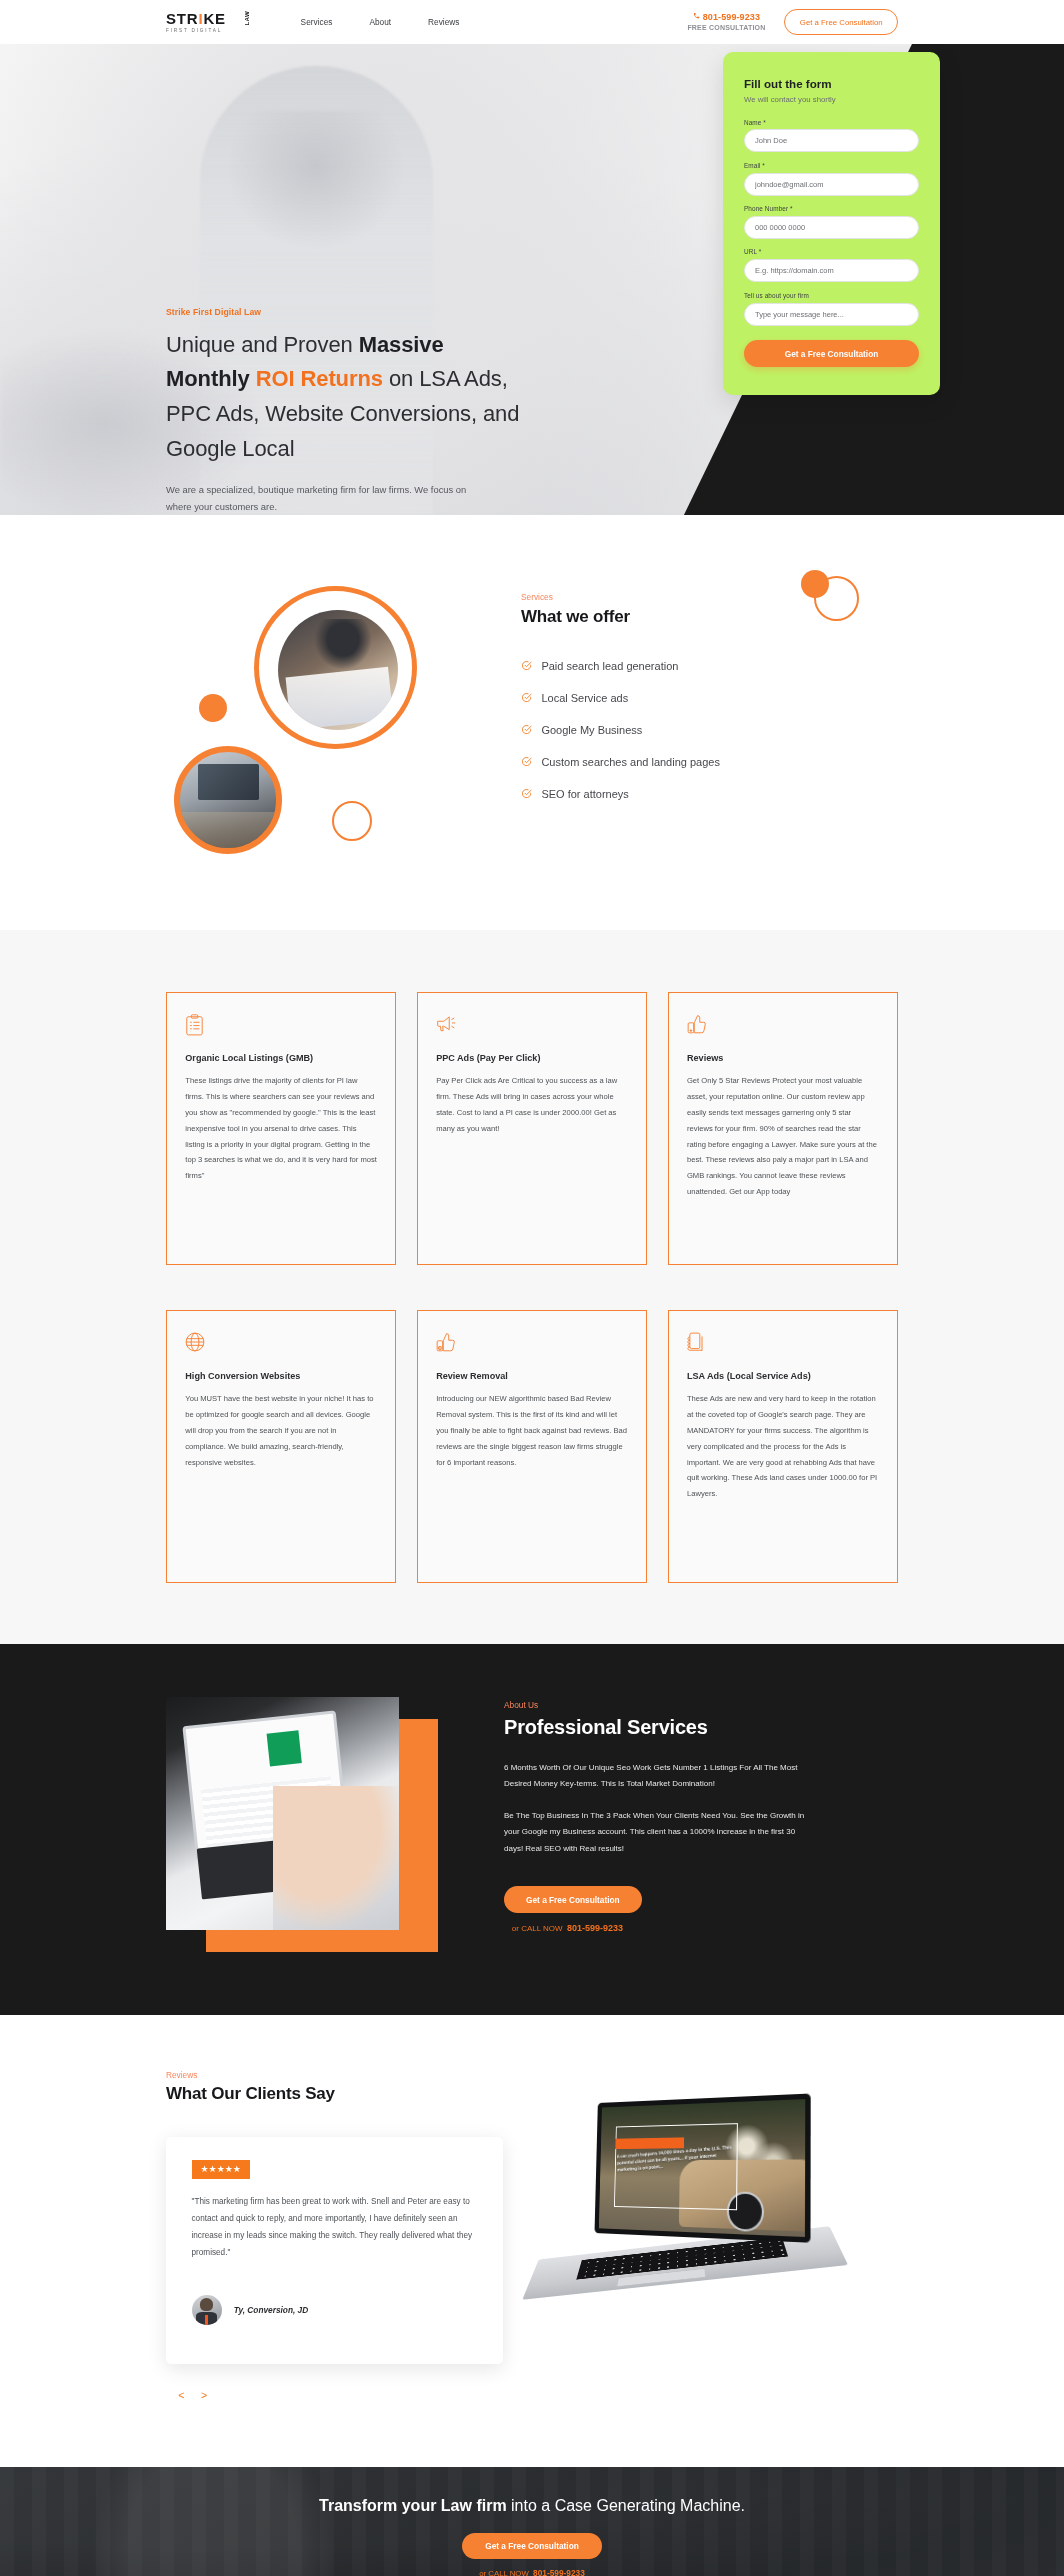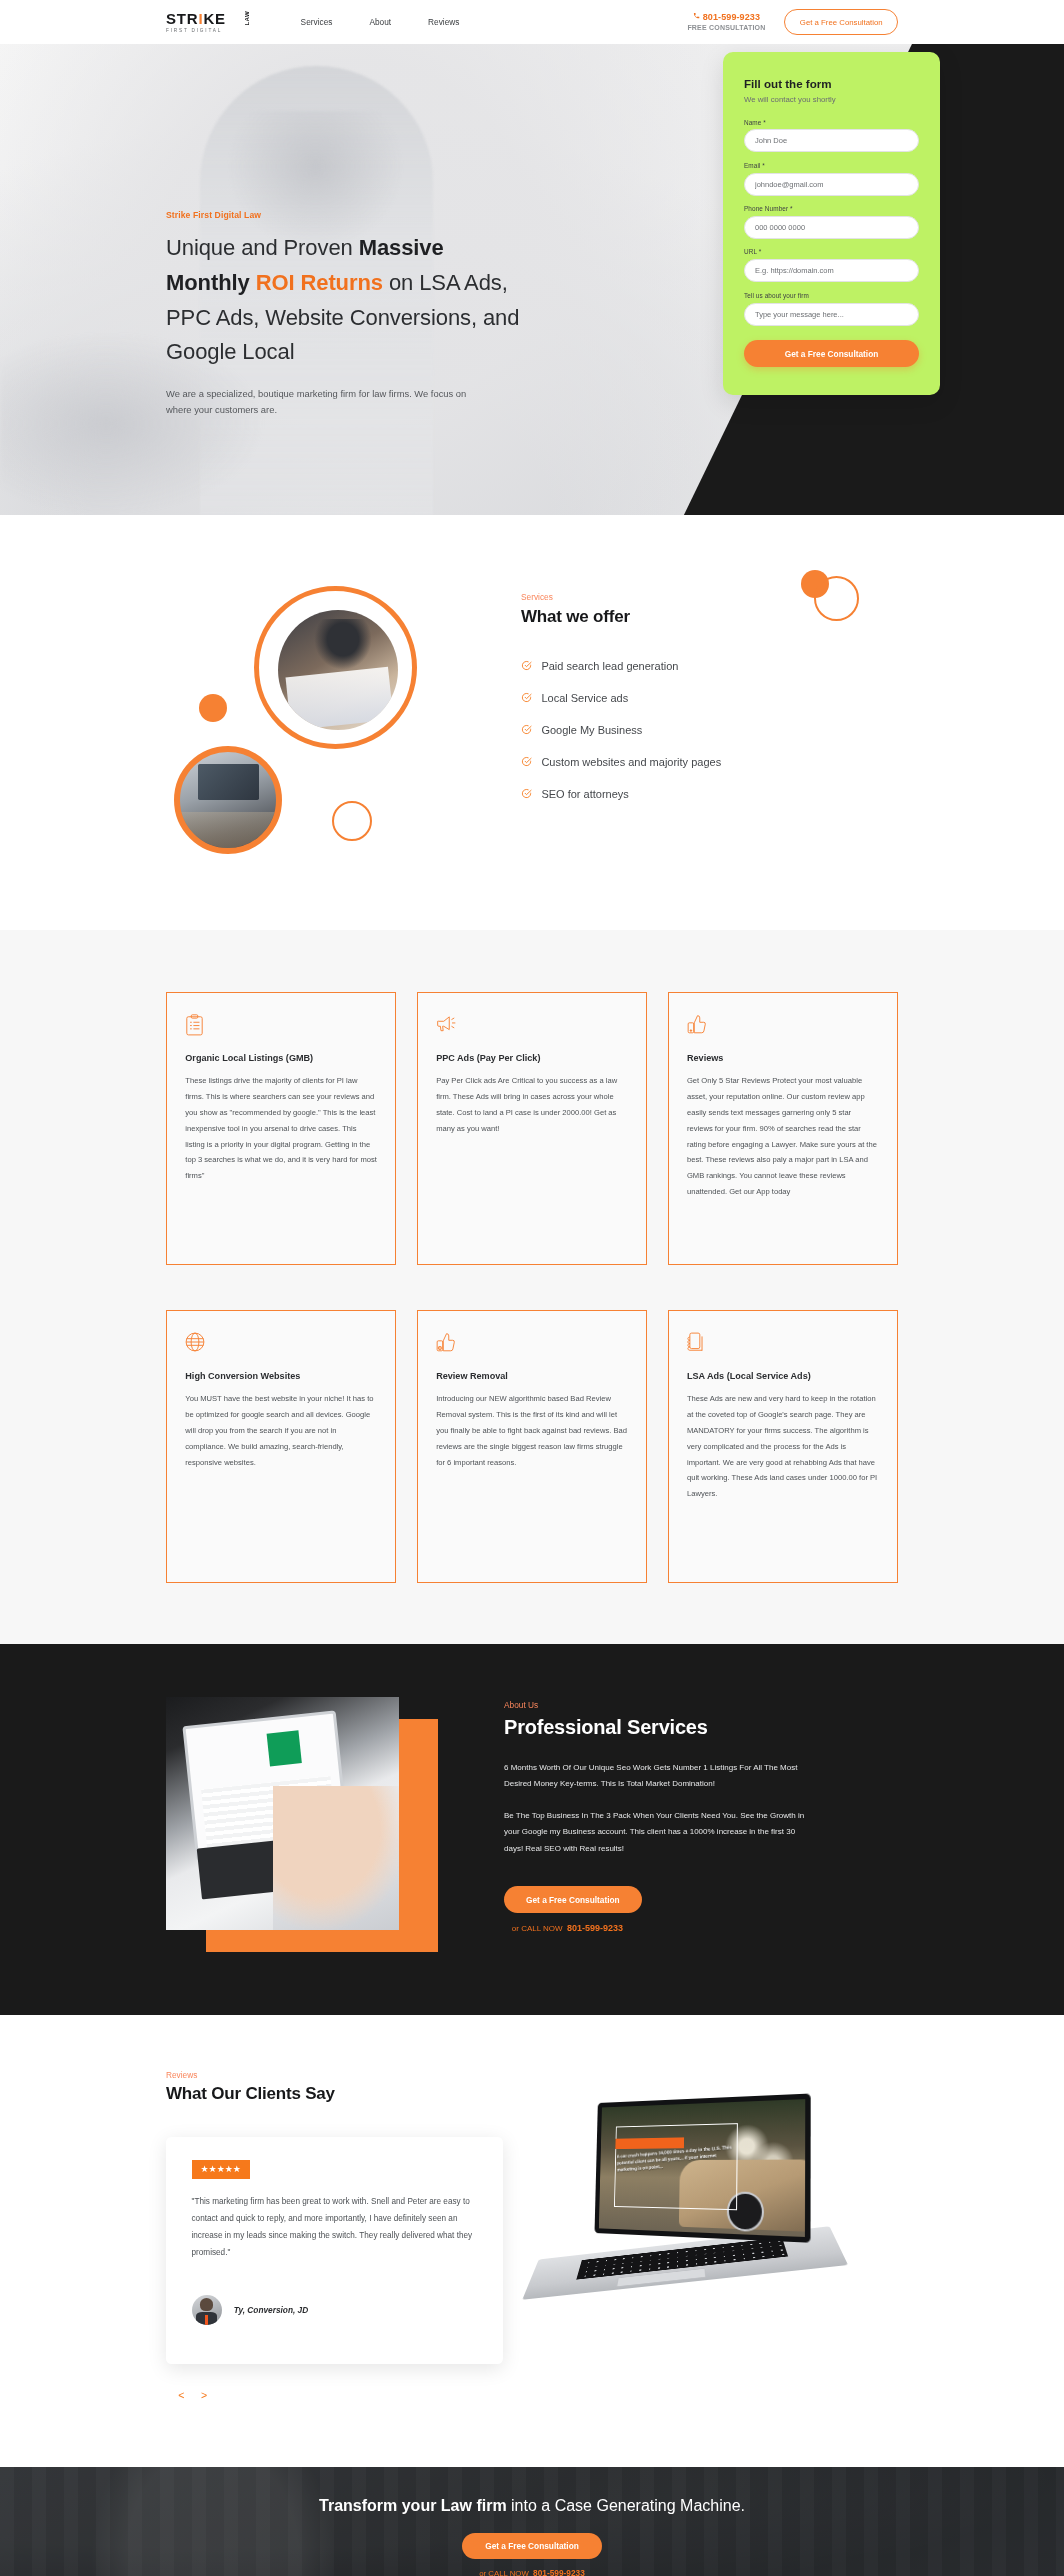--- a/index.html
+++ b/index.html
@@ -79,21 +79,21 @@
     background:radial-gradient(ellipse at 40% 50%, rgba(186,188,194,.55), rgba(220,222,226,0) 70%);
     filter:blur(2.2px);
   }
   .hero-dark {
     position:absolute; right:0; top:0; width:543px; height:471px;
     background:#1a1a1a;
     clip-path:polygon(100% 0, 100% 100%, 30% 100%, 72% 0);
   }
   .hero-inner {
     position:relative; z-index:5; width:732px; margin:0 auto; height:100%;
-    display:flex; align-items:flex-start;
+    display:flex; align-items:flex-end;
   }
   .hero-copy { width:355px; padding-top:166px; }
   .hero-eyebrow {
     color:#f1711e; font-weight:bold; font-size:8.6px; letter-spacing:0.1px;
     margin-bottom:11px;
   }
   .hero-title {
     font-size:22px; line-height:1.58; font-weight:400; color:#2c2e31;
     letter-spacing:-0.1px;
   }
@@ -497,21 +497,21 @@
                   <path d="M21 11.2V12a9 9 0 11-5.3-8.2"></path>
                   <path d="M9 11.5l3 3L22 5"></path>
                 </svg></span>
             <span class="txt">Google My Business</span>
           </div>
           <div class="offer-item">
             <span class="chk"><svg width="11" height="11" viewBox="0 0 24 24" fill="none" stroke="#f6791b" stroke-width="1.9" stroke-linecap="round">
                   <path d="M21 11.2V12a9 9 0 11-5.3-8.2"></path>
                   <path d="M9 11.5l3 3L22 5"></path>
                 </svg></span>
-            <span class="txt">Custom websites and majority pages</span>
+            <span class="txt">Custom searches and landing pages</span>
           </div>
           <div class="offer-item">
             <span class="chk"><svg width="11" height="11" viewBox="0 0 24 24" fill="none" stroke="#f6791b" stroke-width="1.9" stroke-linecap="round">
                   <path d="M21 11.2V12a9 9 0 11-5.3-8.2"></path>
                   <path d="M9 11.5l3 3L22 5"></path>
                 </svg></span>
             <span class="txt">SEO for attorneys</span>
           </div>
         </div>
       </div>

